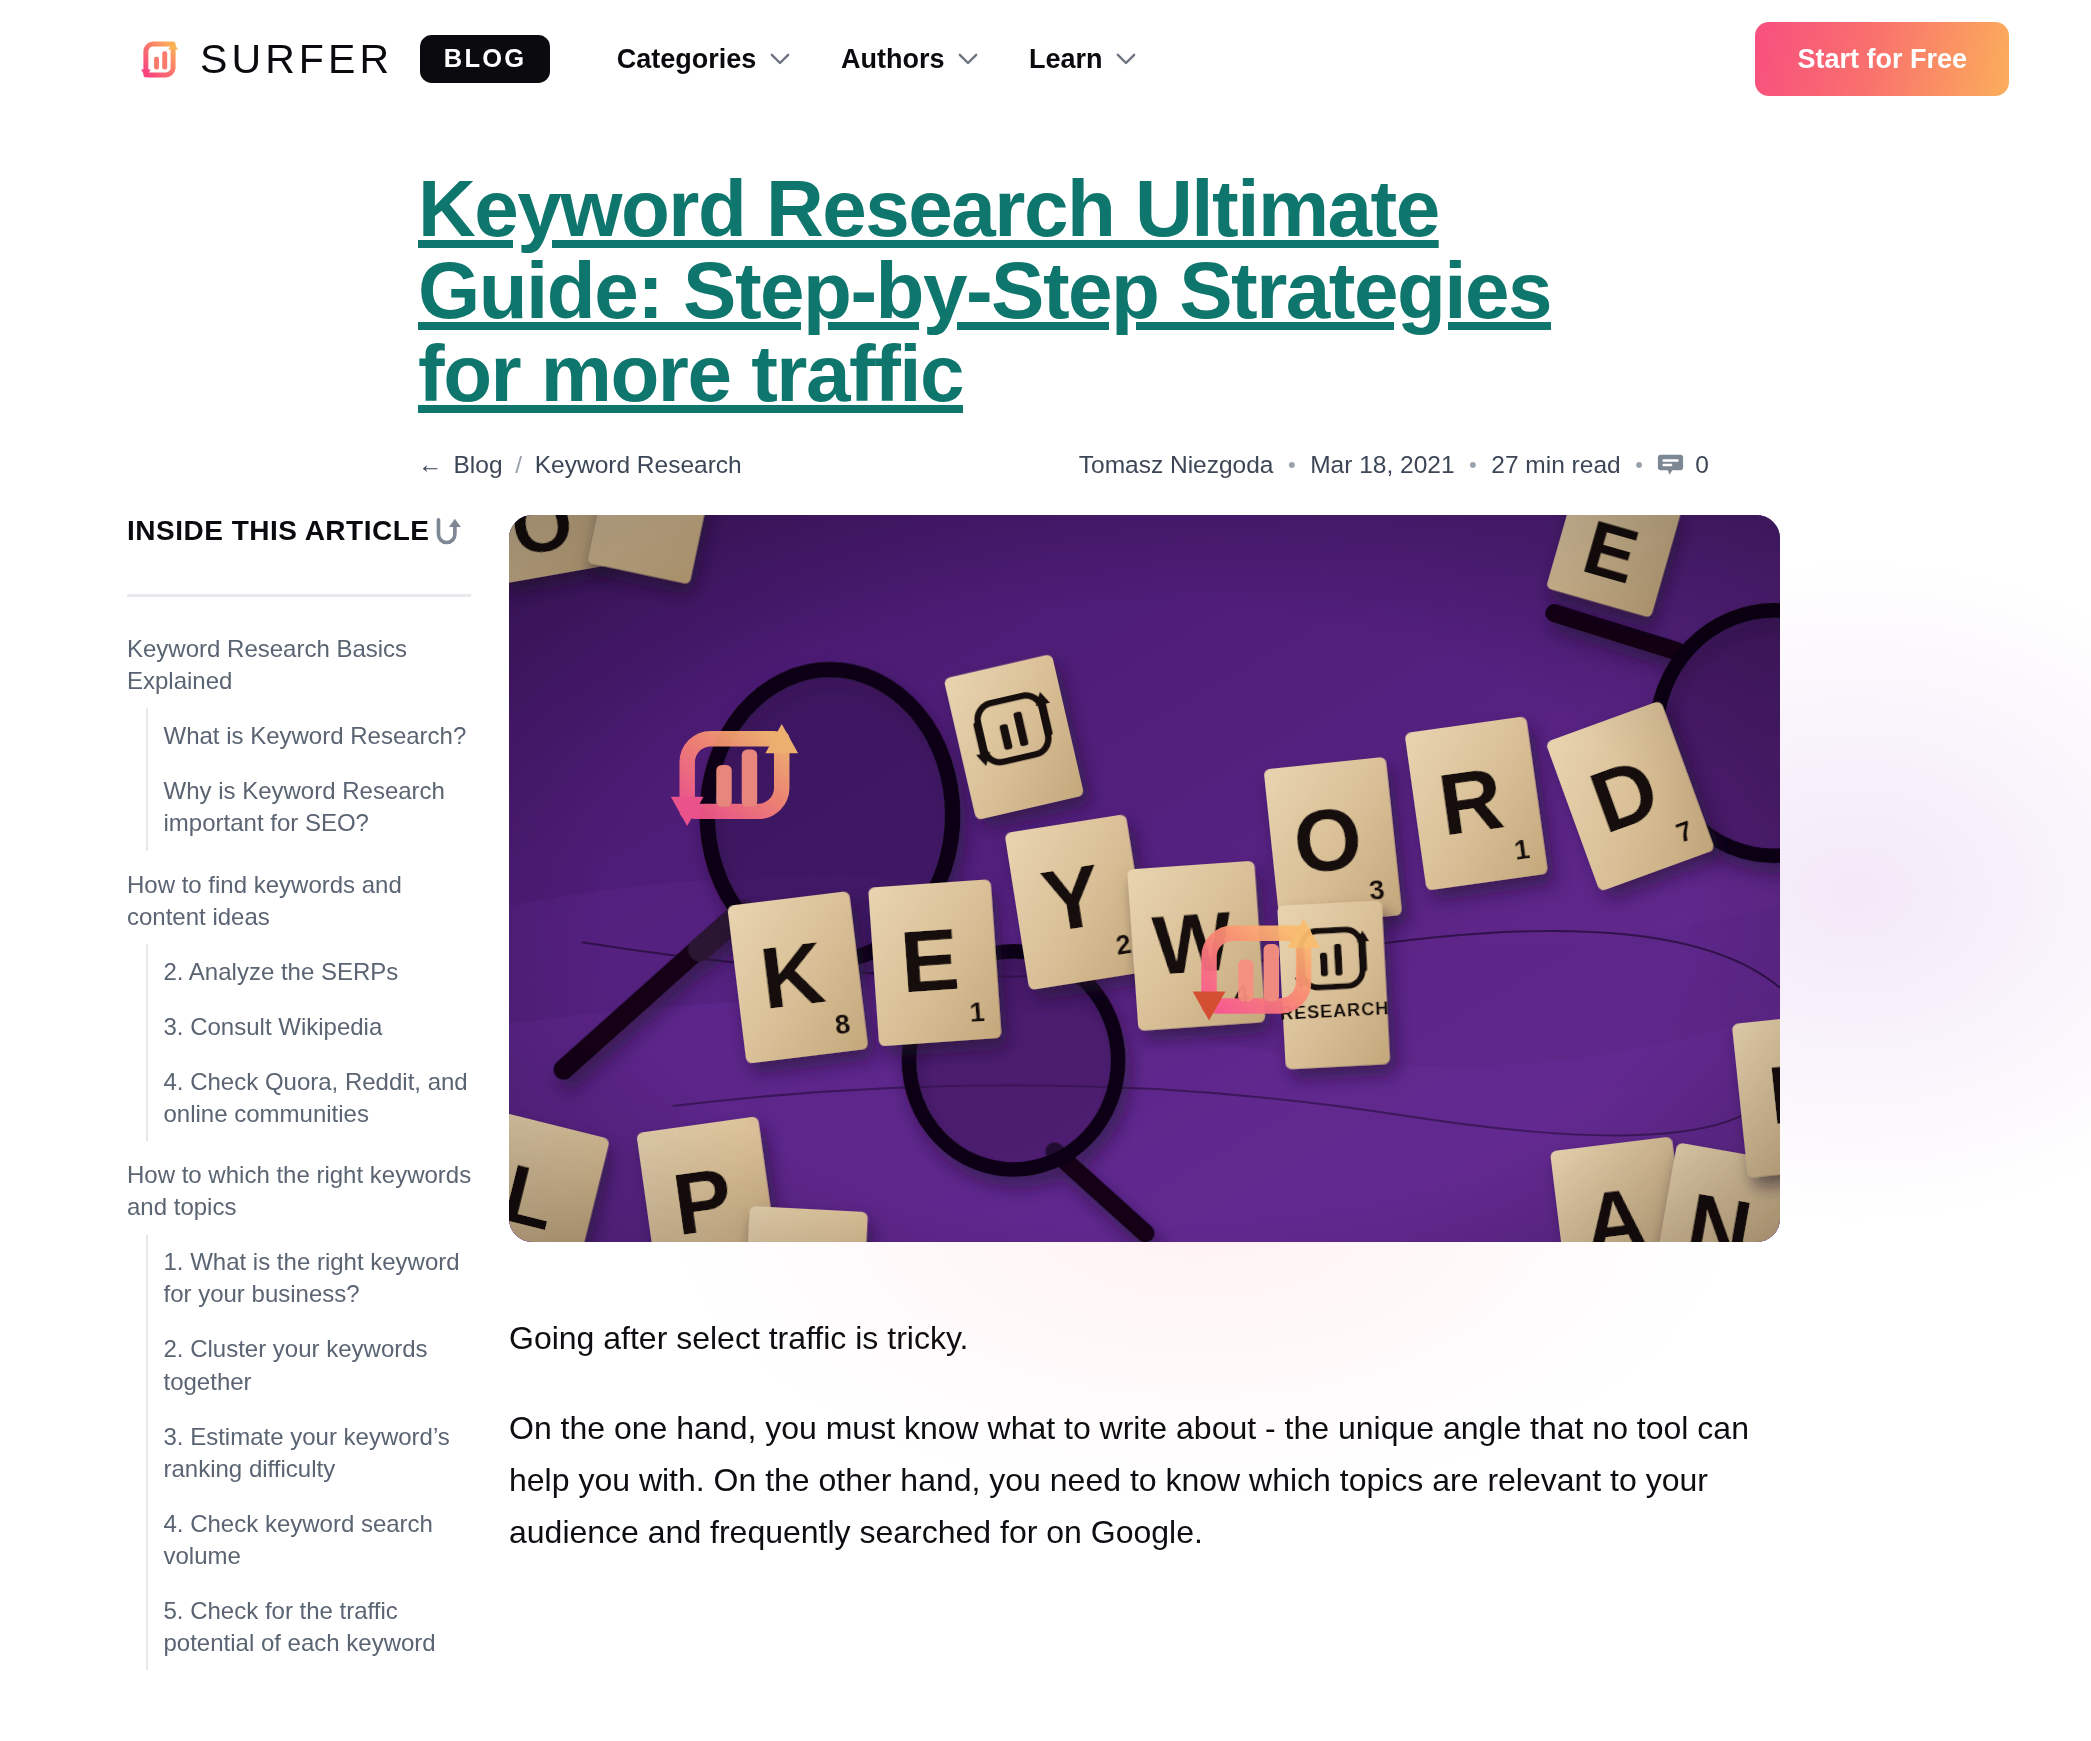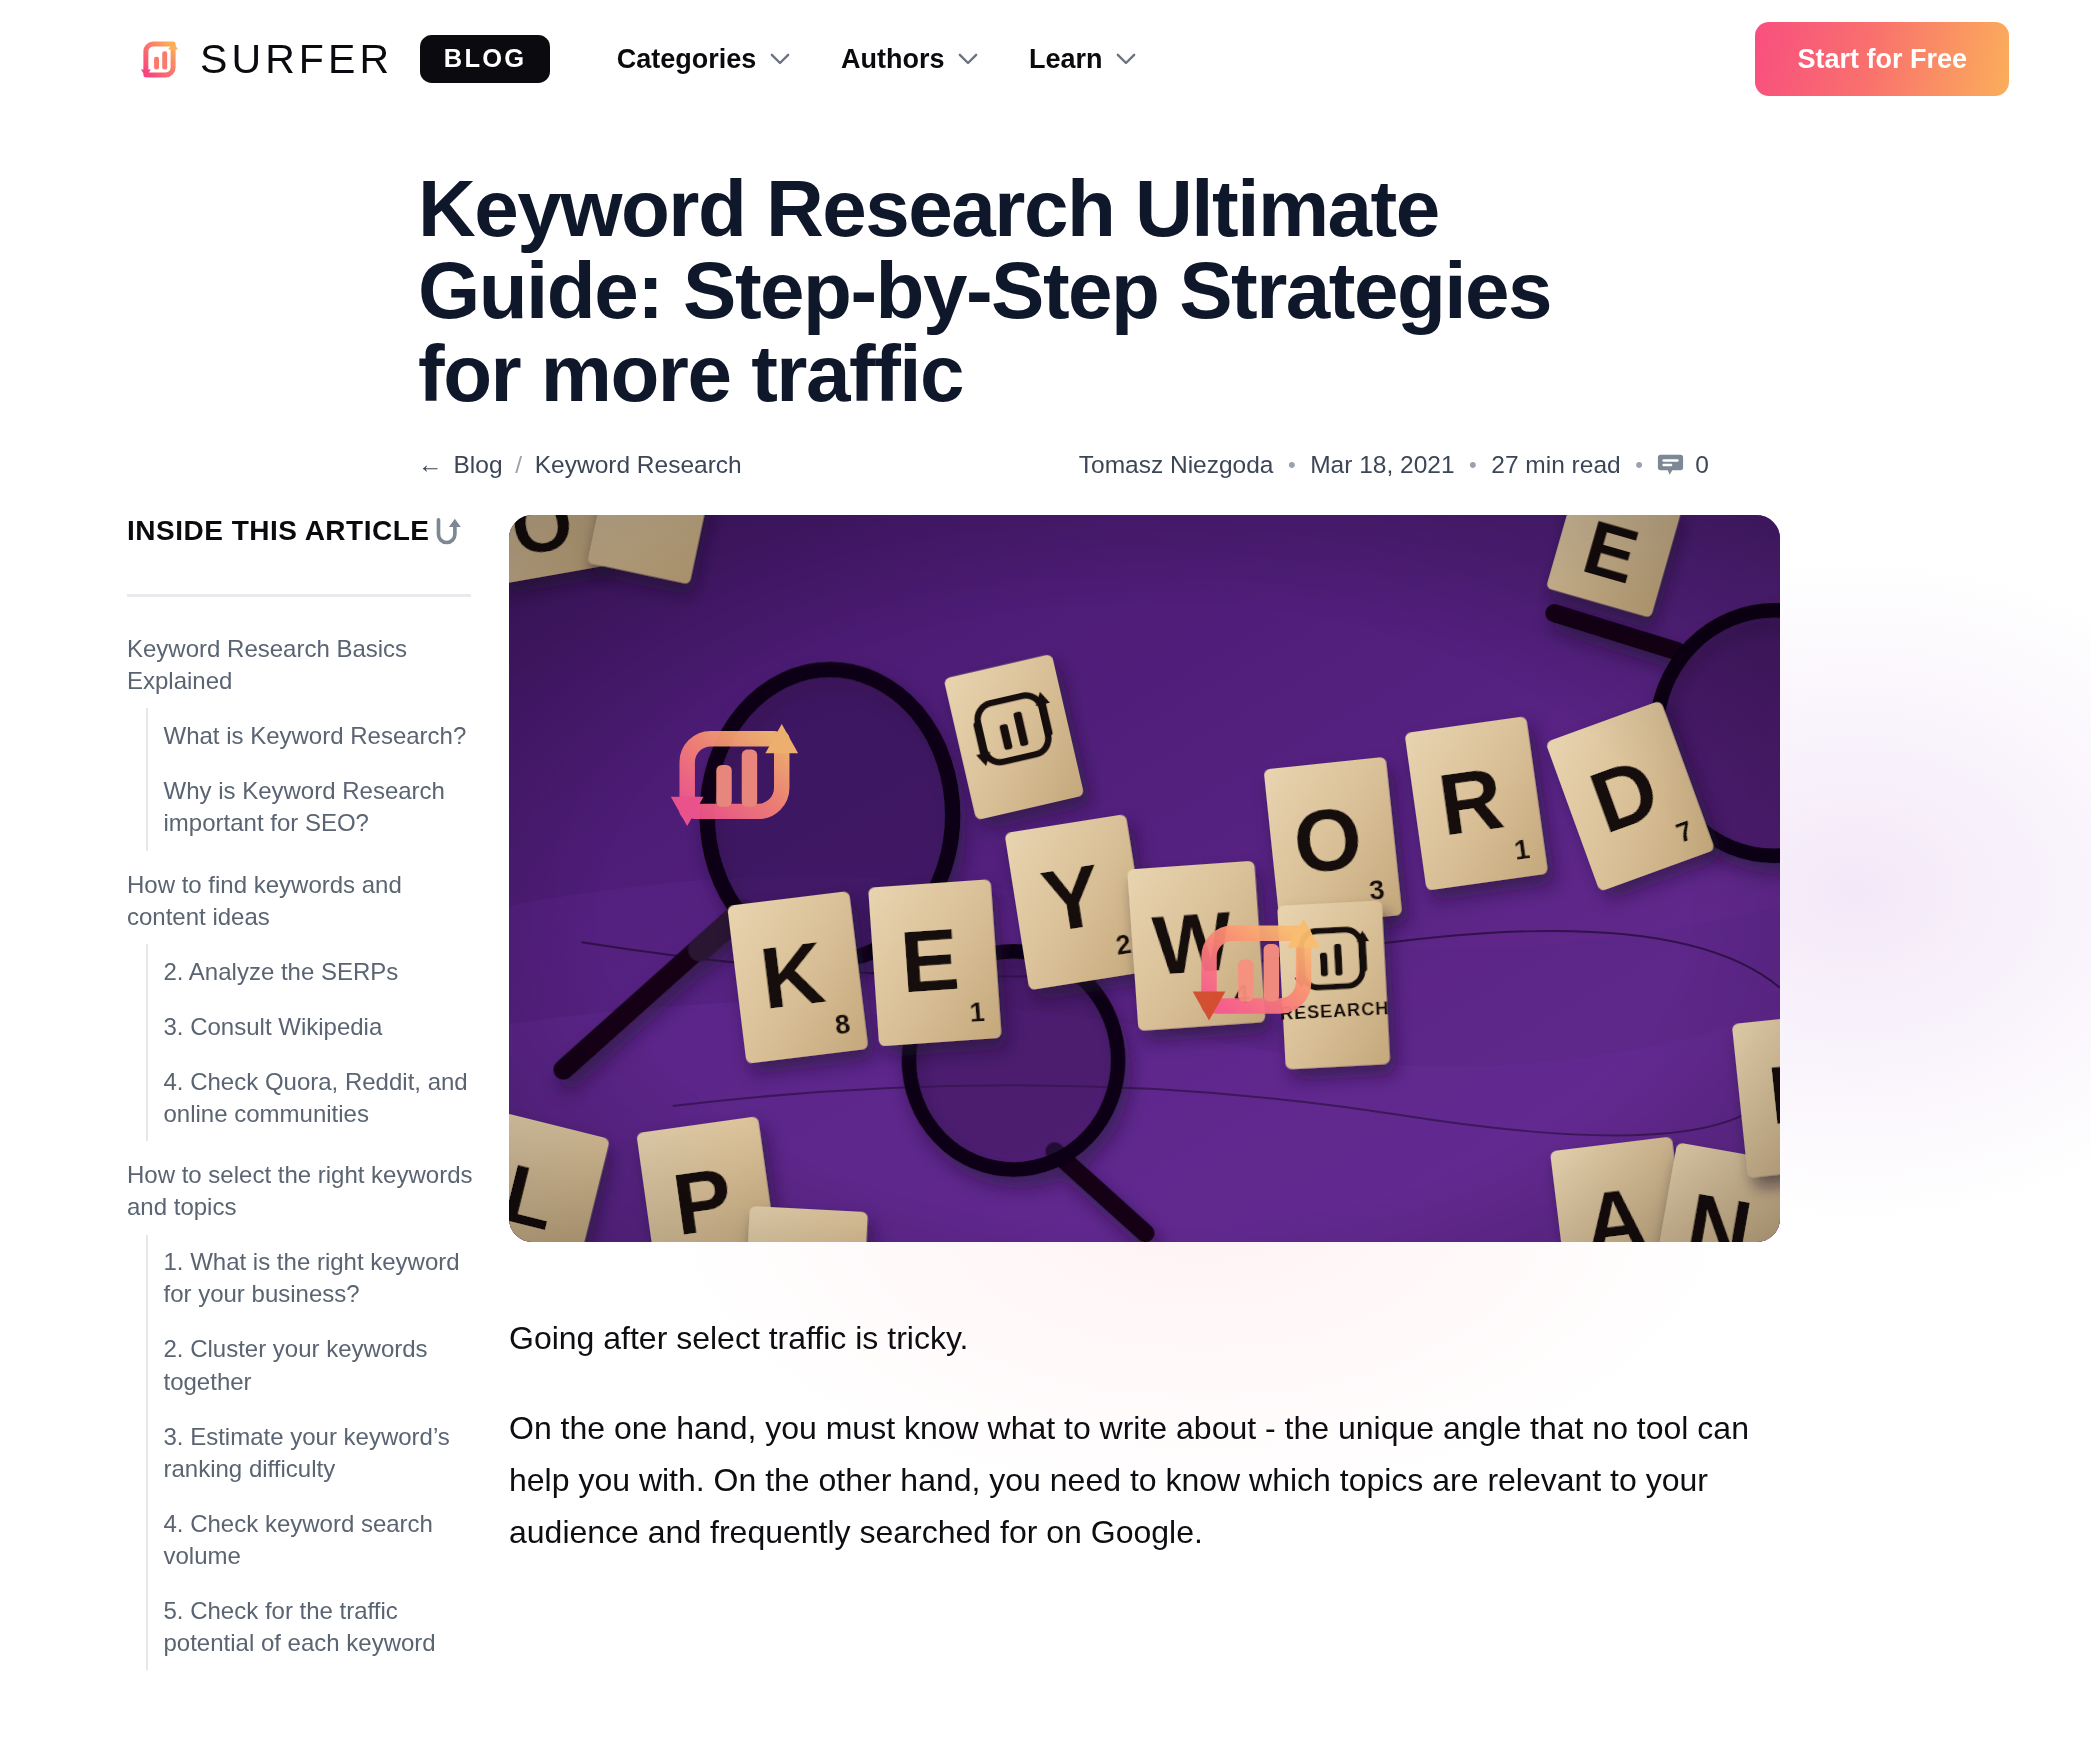--- a/index.html
+++ b/index.html
@@ -118,23 +118,24 @@
     position: relative;
     z-index: 3;
     padding: 50px 0 0 418px;
   }
 
   h1.article-title {
     font-size: 80px;
     line-height: 1.03;
     font-weight: 800;
     letter-spacing: -1.5px;
-    color: #0f172a;
+    color: #0f766e;
     max-width: 1209px;
     font-family: "Liberation Sans", sans-serif;
+    text-decoration: underline;
   }
 
   .meta-row {
     display: flex;
     align-items: center;
     margin-top: 36px;
     padding-right: 382px;
     font-size: 24.5px;
     color: #56606e;
   }
@@ -368,21 +369,21 @@
       <div class="toc-group">
         <div class="toc-h2">How to find keywords and content ideas</div>
         <div class="toc-children">
           <div class="toc-h3">2. Analyze the SERPs</div>
           <div class="toc-h3">3. Consult Wikipedia</div>
           <div class="toc-h3">4. Check Quora, Reddit, and online communities</div>
         </div>
       </div>
 
       <div class="toc-group">
-        <div class="toc-h2">How to select the right keywords and topics</div>
+        <div class="toc-h2">How to which the right keywords and topics</div>
         <div class="toc-children">
           <div class="toc-h3">1. What is the right keyword for your business?</div>
           <div class="toc-h3">2. Cluster your keywords together</div>
           <div class="toc-h3">3. Estimate your keyword’s ranking difficulty</div>
           <div class="toc-h3">4. Check keyword search volume</div>
           <div class="toc-h3">5. Check for the traffic potential of each keyword</div>
         </div>
       </div>
 
     </div>

